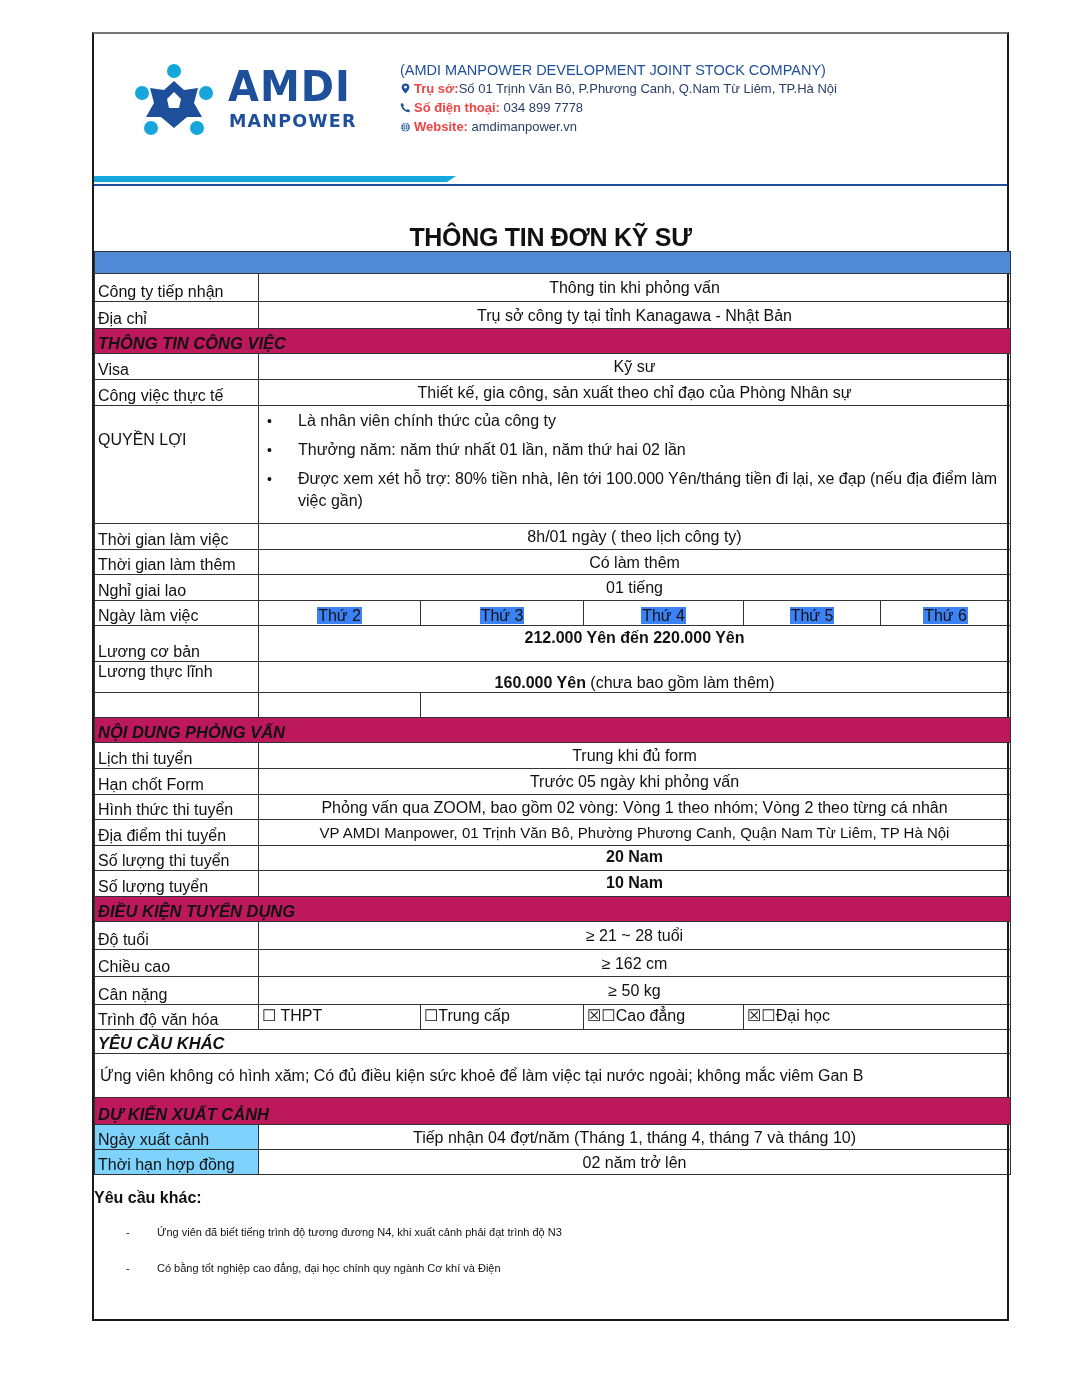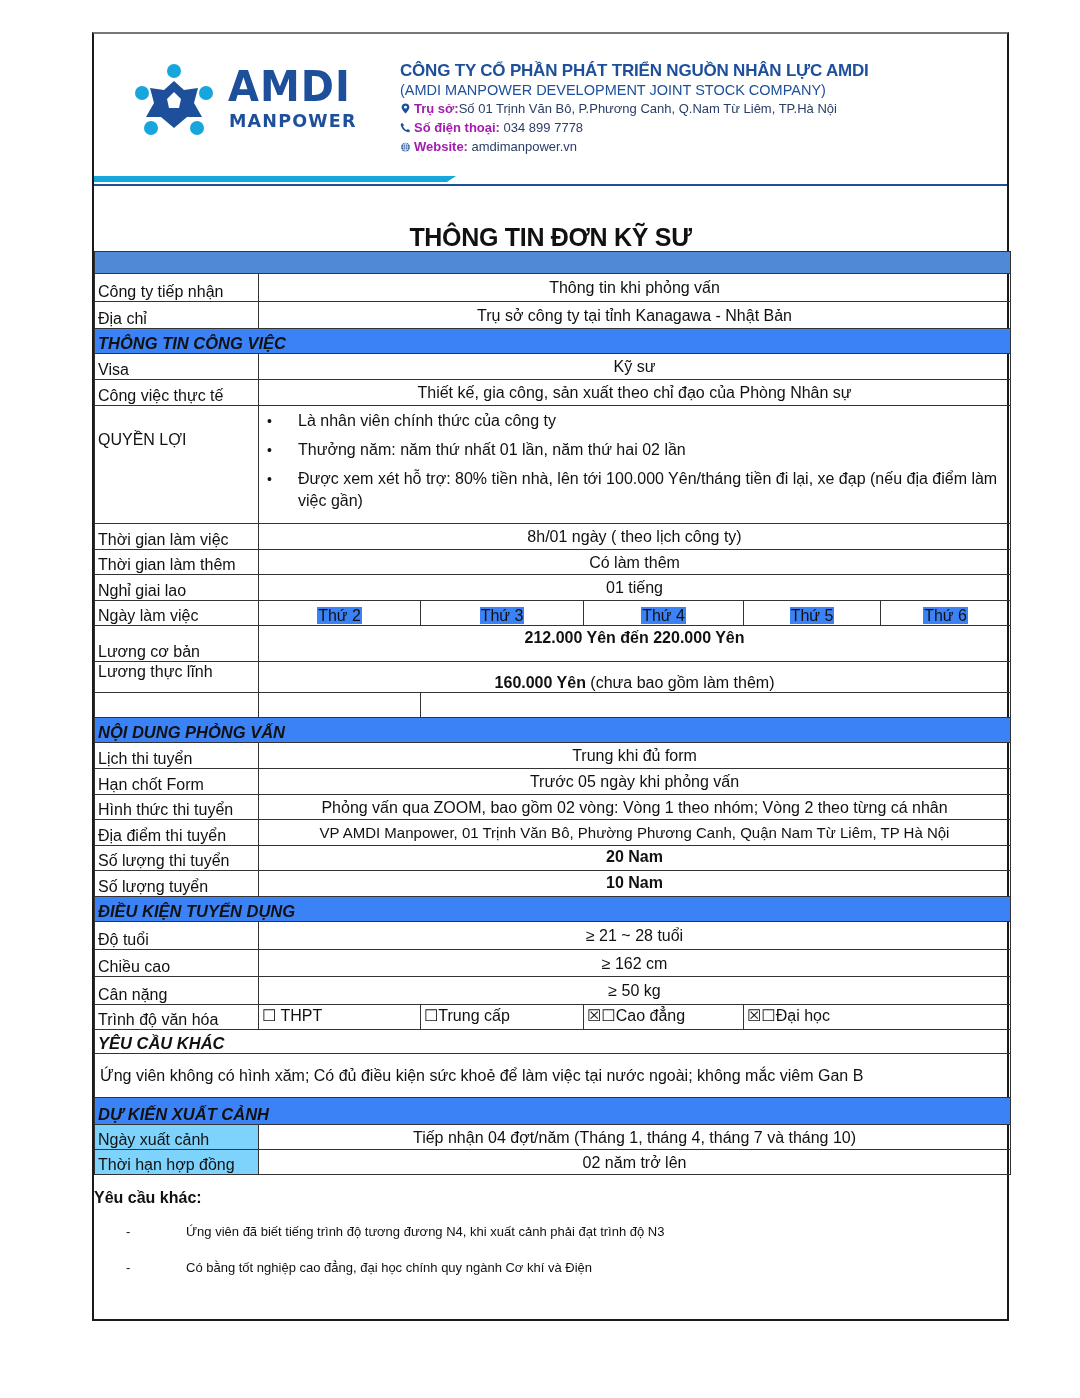--- a/index.html
+++ b/index.html
@@ -15,47 +15,47 @@
     .header { position: relative; height: 155px; }
     .logo { position: absolute; left: 40px; top: 28px; width: 225px; height: 75px; }
     .logo-mark { position: absolute; left: 0; top: 0; width: 80px; height: 75px; }
     .logo-text-big { position: absolute; left: 94px; top: 4px; font-family: "DejaVu Sans", sans-serif; font-weight: bold; font-size: 40px; letter-spacing: 1px; color: #1d4f9a; line-height: 1; transform: scaleY(1.05); }
     .logo-text-small { position: absolute; left: 95px; top: 51px; font-family: "DejaVu Sans", sans-serif; font-weight: bold; font-size: 17.5px; letter-spacing: 1.2px; color: #1d4f9a; line-height: 1; }
 
     .company { position: absolute; left: 306px; top: 27px; color: #1d4f9a; }
     .company-name { font-weight: bold; font-size: 17px; letter-spacing: -0.2px; line-height: 20px; }
     .company-en { font-size: 14.5px; line-height: 18px; font-weight: normal; }
     .company-line { font-size: 13px; line-height: 19px; color: #2a3d66; display: flex; align-items: center; gap: 3px; }
-    .company-line b { color: #a21caf; }
+    .company-line b { color: #ef4444; }
     .ci { width: 11px; height: 11px; display: inline-block; }
 
     .header-bar { position: absolute; left: 0; top: 142px; width: 100%; height: 12px; }
     .bar-cyan { position: absolute; left: 0; top: 0; height: 6px; width: 362px; background: #15a8dc; clip-path: polygon(0 0, 100% 0, 97.5% 100%, 0 100%); }
     .bar-line { position: absolute; left: 0; top: 8px; height: 2px; width: 100%; background: #1d4f9a; }
 
     .title { height: 62px; text-align: center; font-weight: bold; font-size: 25px; padding-top: 33px; line-height: 30px; letter-spacing: -0.3px; }
 
     
     .tbl { width: 100%; border-collapse: collapse; table-layout: fixed; font-size: 16px; }
     .tbl td { border: 1px solid #333; padding: 0 3px; vertical-align: bottom; line-height: 19px; }
     .tbl td.c { text-align: center; }
-    .tbl tr.sec td { background: #3b82f6; font-weight: bold; font-style: italic; font-size: 16.5px; padding-left: 3px; border-color: #333; margin-top: 10px; }
+    .tbl tr.sec td { background: #be185d; font-weight: bold; font-style: italic; font-size: 16.5px; padding-left: 3px; border-color: #333; margin-top: 10px; }
     .tbl tr.blank td { background: #5089d6; }
     .bold { font-weight: bold; }
     .lbl-blue { background: #7dd3fc; }
     .hl { background: #3b82f6; padding: 0 1px; }
     .benefits { list-style: none; padding: 4px 0 0 0; }
     .benefits li { position: relative; padding-left: 36px; margin-bottom: 7px; line-height: 22px; }
     .benefits li::before { content: "•"; position: absolute; left: 5px; top: 0; font-size: 14px; }
     .benefits li:last-child { margin-bottom: 2px; }
 
     .other-reqs { padding: 13px 0 0 0; }
     .other-title { font-weight: bold; font-size: 16px; line-height: 20px; }
     .other-list { list-style: none; margin-top: 14px; }
-    .other-list li { position: relative; padding-left: 92px; font-size: 13px; line-height: 20px; margin-bottom: 16px; }
+    .other-list li { position: relative; padding-left: 63px; font-size: 11px; line-height: 20px; margin-bottom: 16px; }
     .other-list li::before { content: "-"; position: absolute; left: 32px; }
   </style>
 </head>
 <body>
 
 <div class="page">
 
   <div class="header">
     <div class="logo">
       <svg class="logo-mark" viewBox="0 0 80 75">
@@ -65,21 +65,20 @@
         <circle cx="17" cy="66" r="7" fill="#16a6dc"></circle>
         <circle cx="63" cy="66" r="7" fill="#16a6dc"></circle>
         <path d="M40 19 L50 28 L64 26 L60 41 L68 55 L53 55 L40 66 L27 55 L12 55 L20 41 L16 26 L30 28 Z" fill="#1d4f9a"></path>
         <path d="M40 30 L47 37 L45 46 L35 46 L33 37 Z" fill="#ffffff"></path>
       </svg>
       <div class="logo-text-big">AMDI</div>
       <div class="logo-text-small">MANPOWER</div>
     </div>
 
     <div class="company">
-      <div class="company-name">CÔNG TY CỔ PHẦN PHÁT TRIỂN NGUỒN NHÂN LỰC AMDI</div>
       <div class="company-en">(AMDI MANPOWER DEVELOPMENT JOINT STOCK COMPANY)</div>
       <div class="company-line">
         <svg class="ci" viewBox="0 0 10 10">
             <path d="M5 0.5 C2.8 0.5 1.5 2 1.5 3.8 C1.5 6.2 5 9.5 5 9.5 C5 9.5 8.5 6.2 8.5 3.8 C8.5 2 7.2 0.5 5 0.5 Z" fill="#1d4f9a"></path>
             <circle cx="5" cy="3.8" r="1.3" fill="#fff"></circle>
           </svg>
         <span><b>Trụ sở:</b><span>Số 01 Trịnh Văn Bô, P.Phương Canh, Q.Nam Từ Liêm, TP.Hà Nội</span></span>
       </div>
       <div class="company-line">
         <svg class="ci" viewBox="0 0 10 10">

